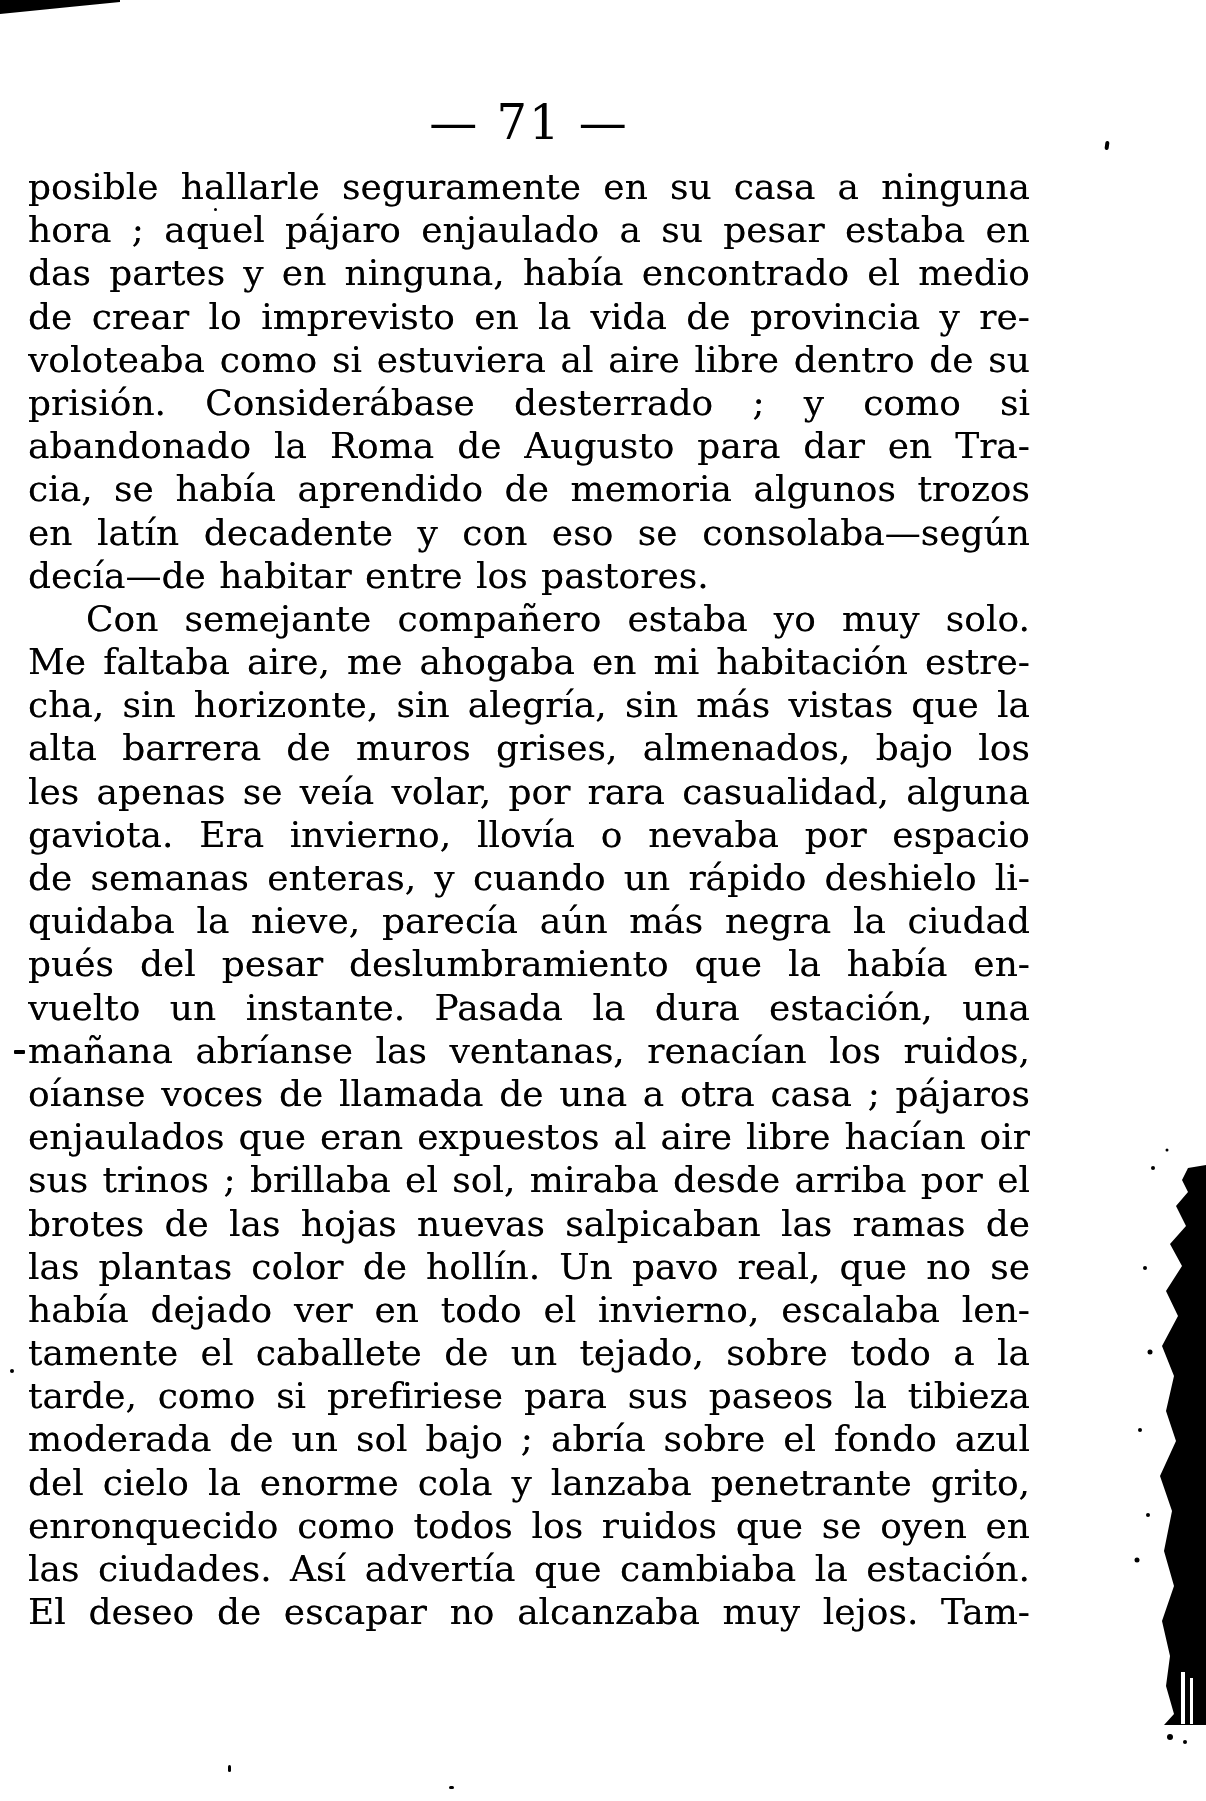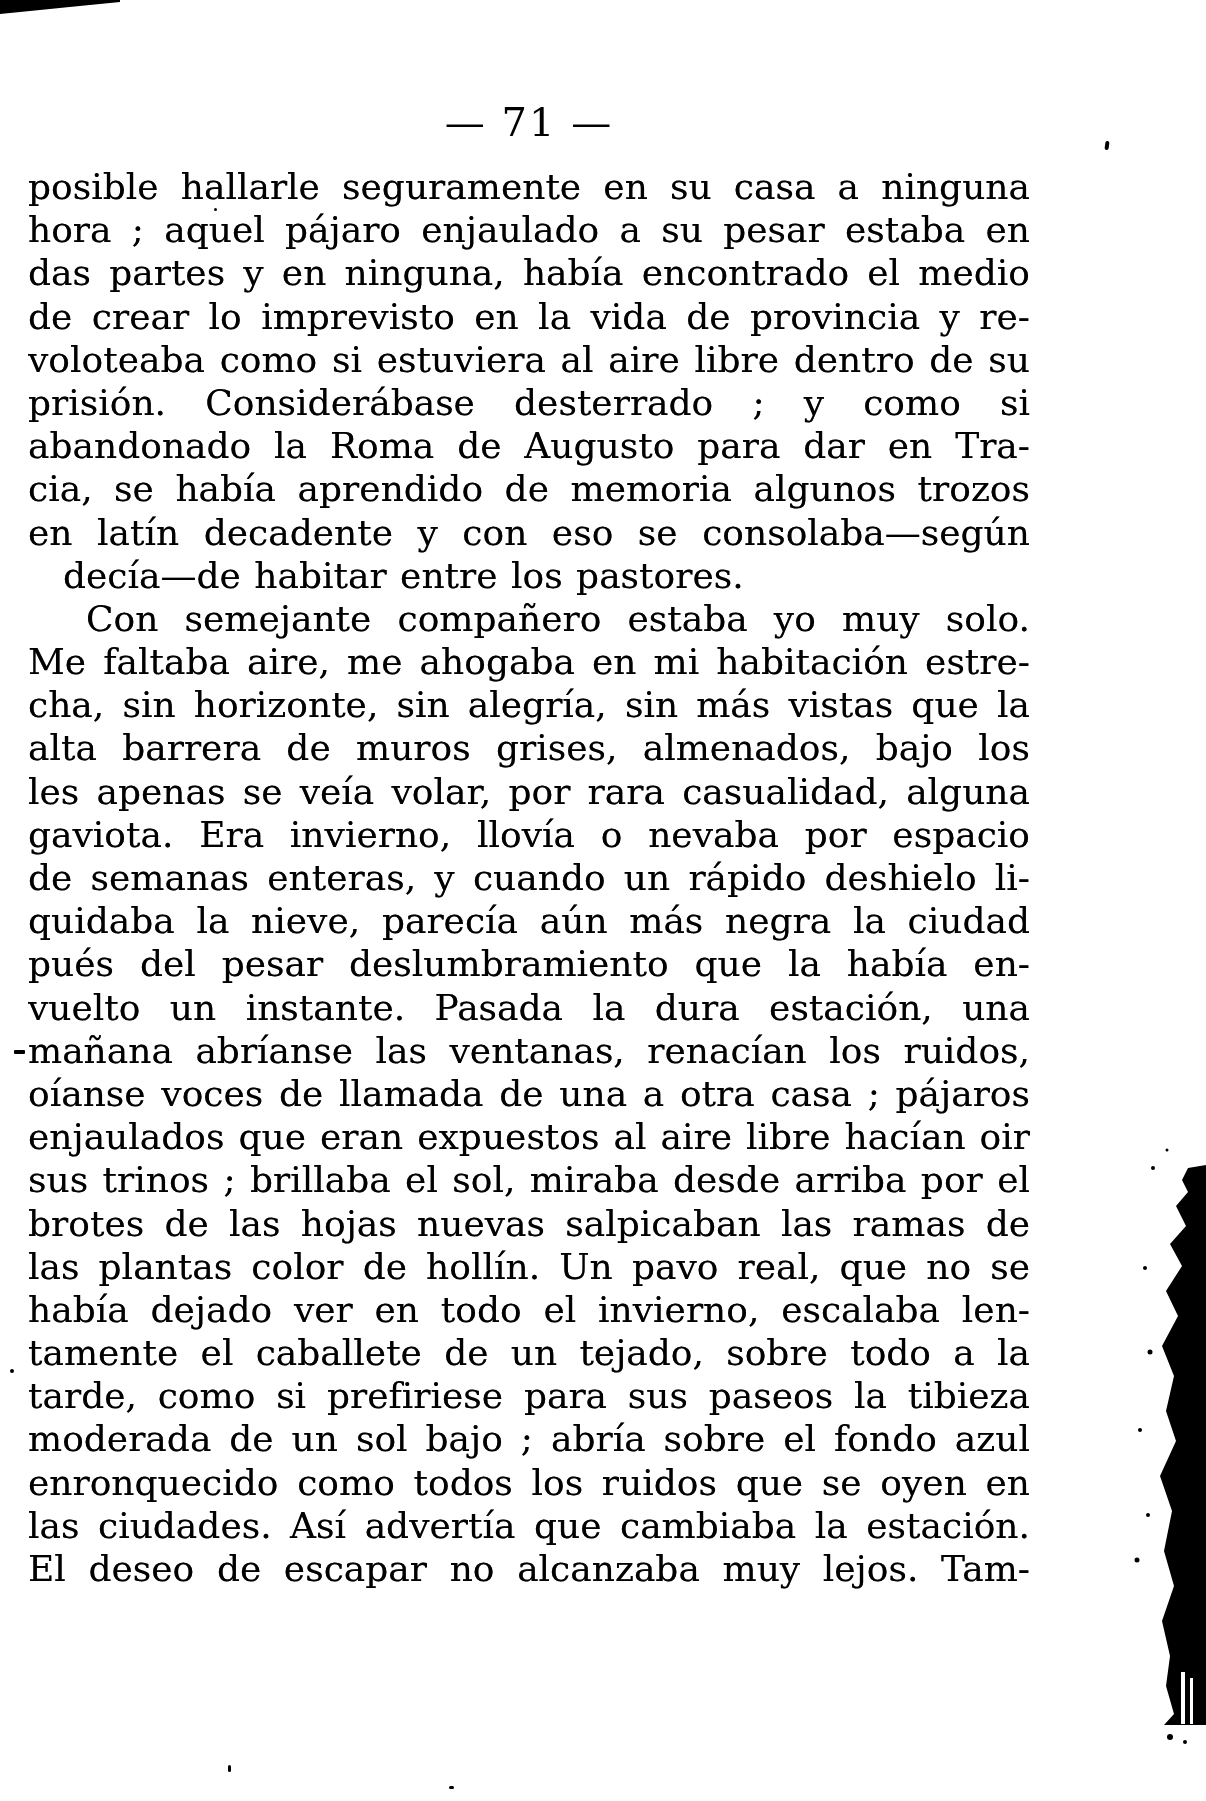--- a/index.html
+++ b/index.html
@@ -16,21 +16,21 @@
     overflow: hidden;
     font-family: "DejaVu Serif", "Liberation Serif", serif;
     color: #000000;
   }
   .folio {
     position: absolute;
     left: 28px;
     top: 100px;
     width: 1002px;
     text-align: center;
-    font-size: 40px;
+    font-size: 48px;
     line-height: 45px;
     letter-spacing: 2px;
     white-space: pre;
   }
   .text-block {
     position: absolute;
     left: 28px;
     top: 165px;
     width: 1002px;
     font-size: 36px;
@@ -39,21 +39,20 @@
     text-shadow: 0 0 0.6px rgba(0,0,0,0.55);
   }
   .line {
     height: 43.2px;
     overflow: hidden;
     text-align: justify;
     text-align-last: justify;
   }
   .line.ragged {
     text-align-last: left;
-    margin-left: 35px;
   }
   .line.indent {
     padding-left: 58px;
   }
   
   .corner-wedge {
     position: absolute;
     left: 0; top: 0;
     width: 120px; height: 14px;
     background: #000;
@@ -101,20 +100,21 @@
       <div class="line">mañana abríanse las ventanas, renacían los ruidos,</div>
       <div class="line">oíanse voces de llamada de una a otra casa ; pájaros</div>
       <div class="line">enjaulados que eran expuestos al aire libre hacían oir</div>
       <div class="line">sus trinos ; brillaba el sol, miraba desde arriba por el</div>
       <div class="line">brotes de las hojas nuevas salpicaban las ramas de</div>
       <div class="line">las plantas color de hollín. Un pavo real, que no se</div>
       <div class="line">había dejado ver en todo el invierno, escalaba len-</div>
       <div class="line">tamente el caballete de un tejado, sobre todo a la</div>
       <div class="line">tarde, como si prefiriese para sus paseos la tibieza</div>
       <div class="line">moderada de un sol bajo ; abría sobre el fondo azul</div>
+      <div class="line">del cielo la enorme cola y lanzaba penetrante grito,</div>
       <div class="line">enronquecido como todos los ruidos que se oyen en</div>
       <div class="line">las ciudades. Así advertía que cambiaba la estación.</div>
       <div class="line">El deseo de escapar no alcanzaba muy lejos. Tam-</div>
     </div>
 
   <div class="corner-wedge"></div>
 
   <div class="speck" style="left:1105px; top:141px; width:4px; height:9px; border-radius:2px; transform:rotate(8deg);"></div>
   <div class="speck" style="left:214px; top:208px; width:3px; height:3px;"></div>
   <div class="speck" style="left:14px; top:1050px; width:11px; height:4px; border-radius:1px;"></div>

